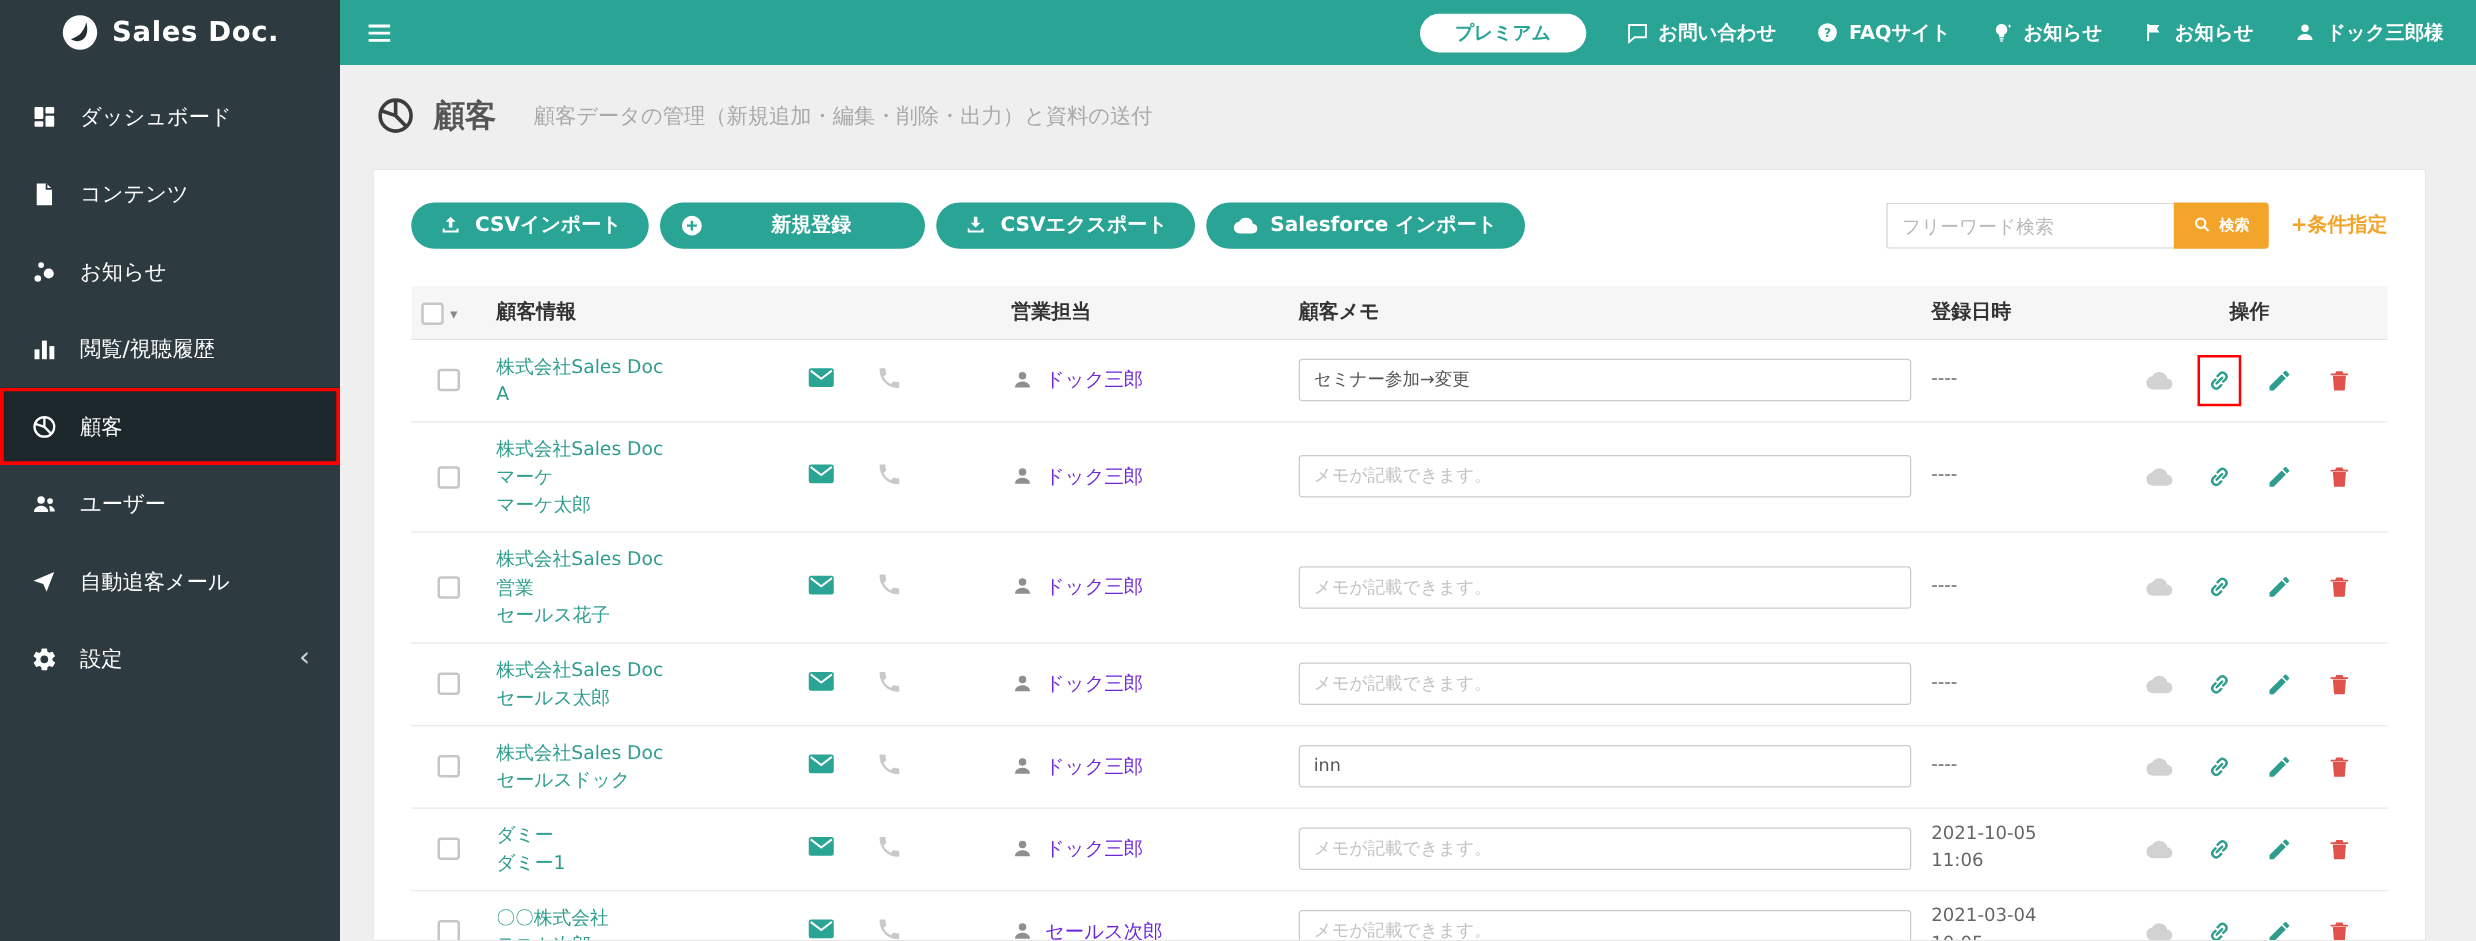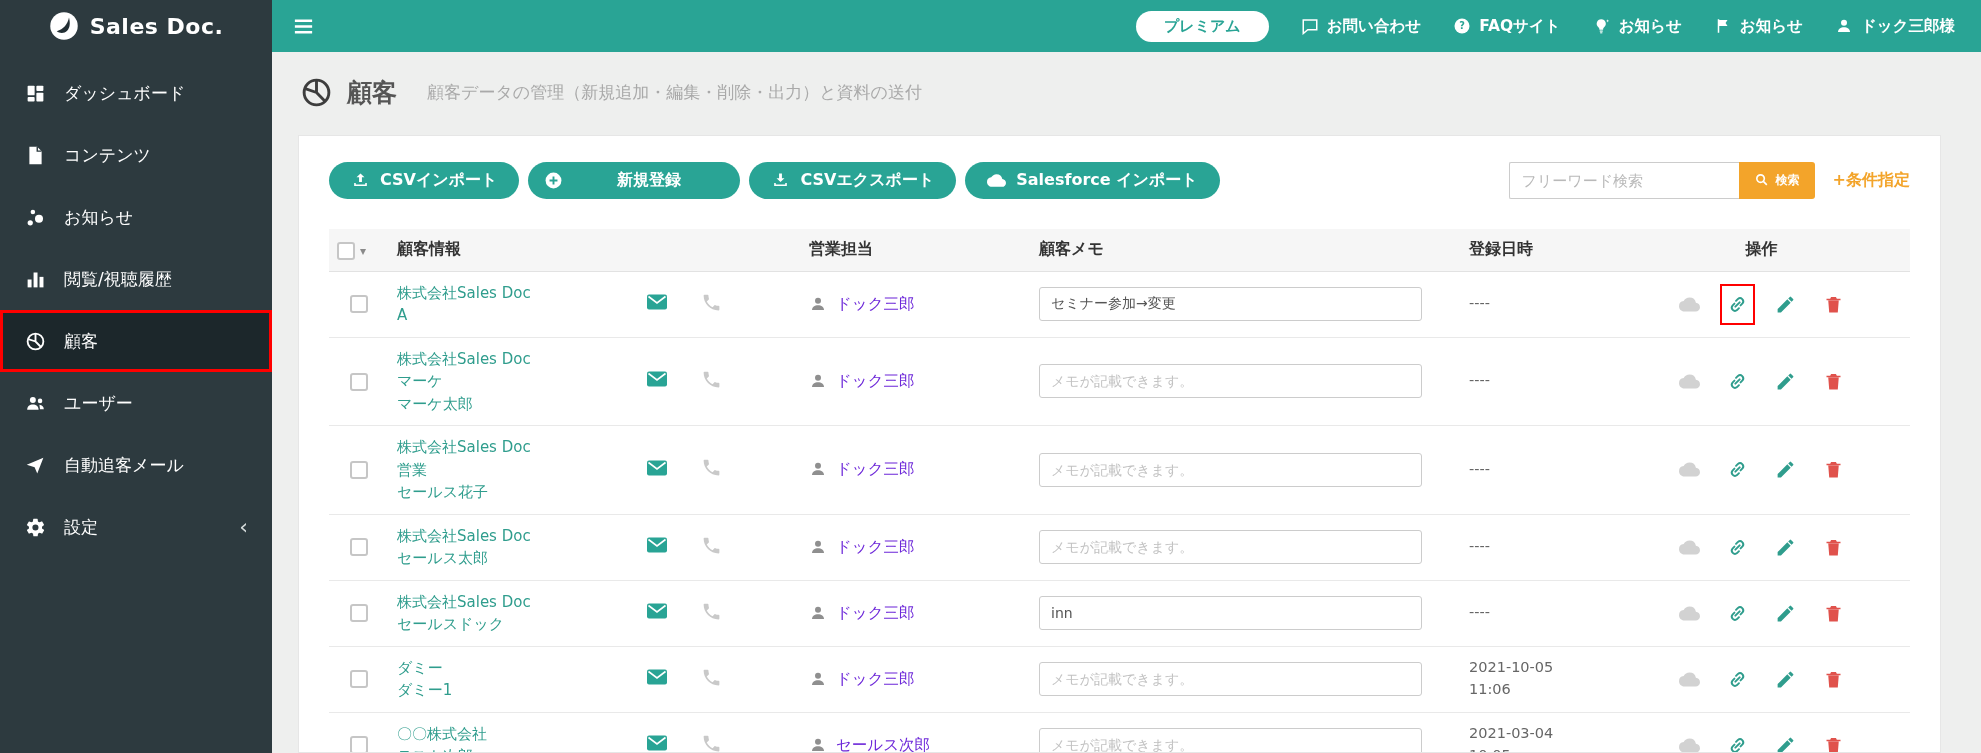--- a/index.html
+++ b/index.html
@@ -73,21 +73,21 @@
   .c-mail{width:60px;text-align:center;}
   .icon-mail{color:var(--teal);display:inline-flex;cursor:pointer;}
   .icon-mail svg{width:24px;height:24px;}
   .c-phone{width:114px;}
   .icon-phone{color:#c9c9c9;display:inline-flex;cursor:pointer;margin-left:6px;}
   .icon-phone svg{width:21px;height:21px;}
   .c-sales{width:230px;font-size:15.5px;color:#6d28d9;white-space:nowrap;}
   .icon-person{color:#8f8f8f;display:inline-flex;vertical-align:-4px;margin-right:9px;}
   .icon-person svg{width:18px;height:18px;}
   .c-memo{width:430px;}
-  .memo-input{width:383px;height:34px;border:1px solid #ccc;border-radius:3px;padding:0 11px;font-size:14px;color:#555;font-family:inherit;outline:none;}
+  .memo-input{width:490px;height:34px;border:1px solid #ccc;border-radius:3px;padding:0 11px;font-size:14px;color:#555;font-family:inherit;outline:none;}
   .memo-input::placeholder{color:#c2c2c2;}
   .c-date{width:152px;font-size:14.5px;color:#666;line-height:1.5;}
   .c-actions{text-align:center;white-space:nowrap;}
   .act{display:inline-flex;position:relative;margin:0 11px;cursor:pointer;vertical-align:middle;}
   .act svg{width:21px;height:21px;display:block;}
   .act-cloud{color:#d2d2d2;}
   .act-link{color:var(--link);}
   .act-edit{color:var(--link);}
   .act-del{color:var(--red);}
   .act.annotated::after{content:"";position:absolute;left:-7px;right:-7px;top:-10px;bottom:-10px;border:2px solid var(--annotation);}

